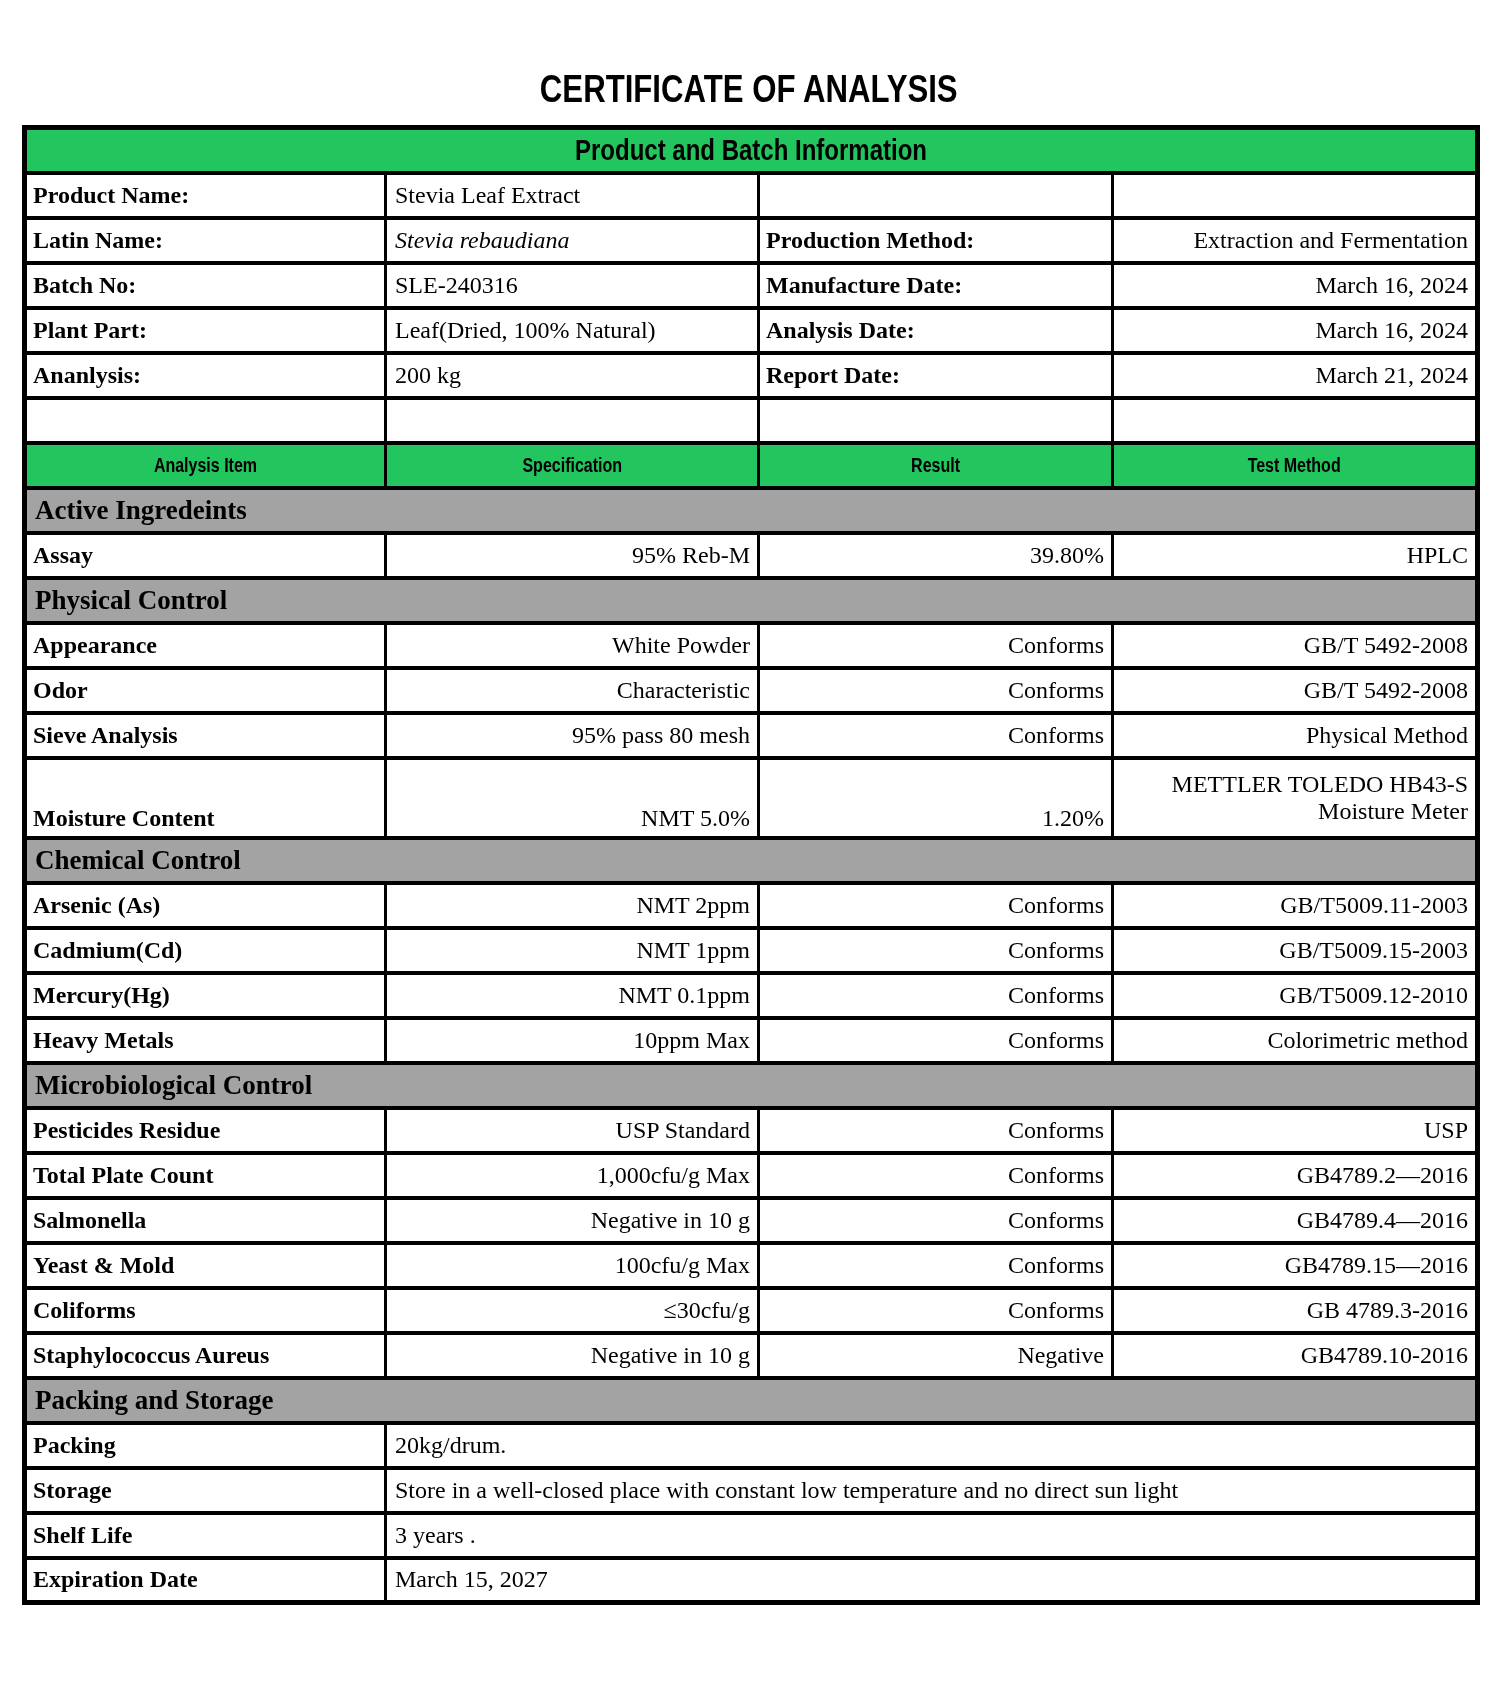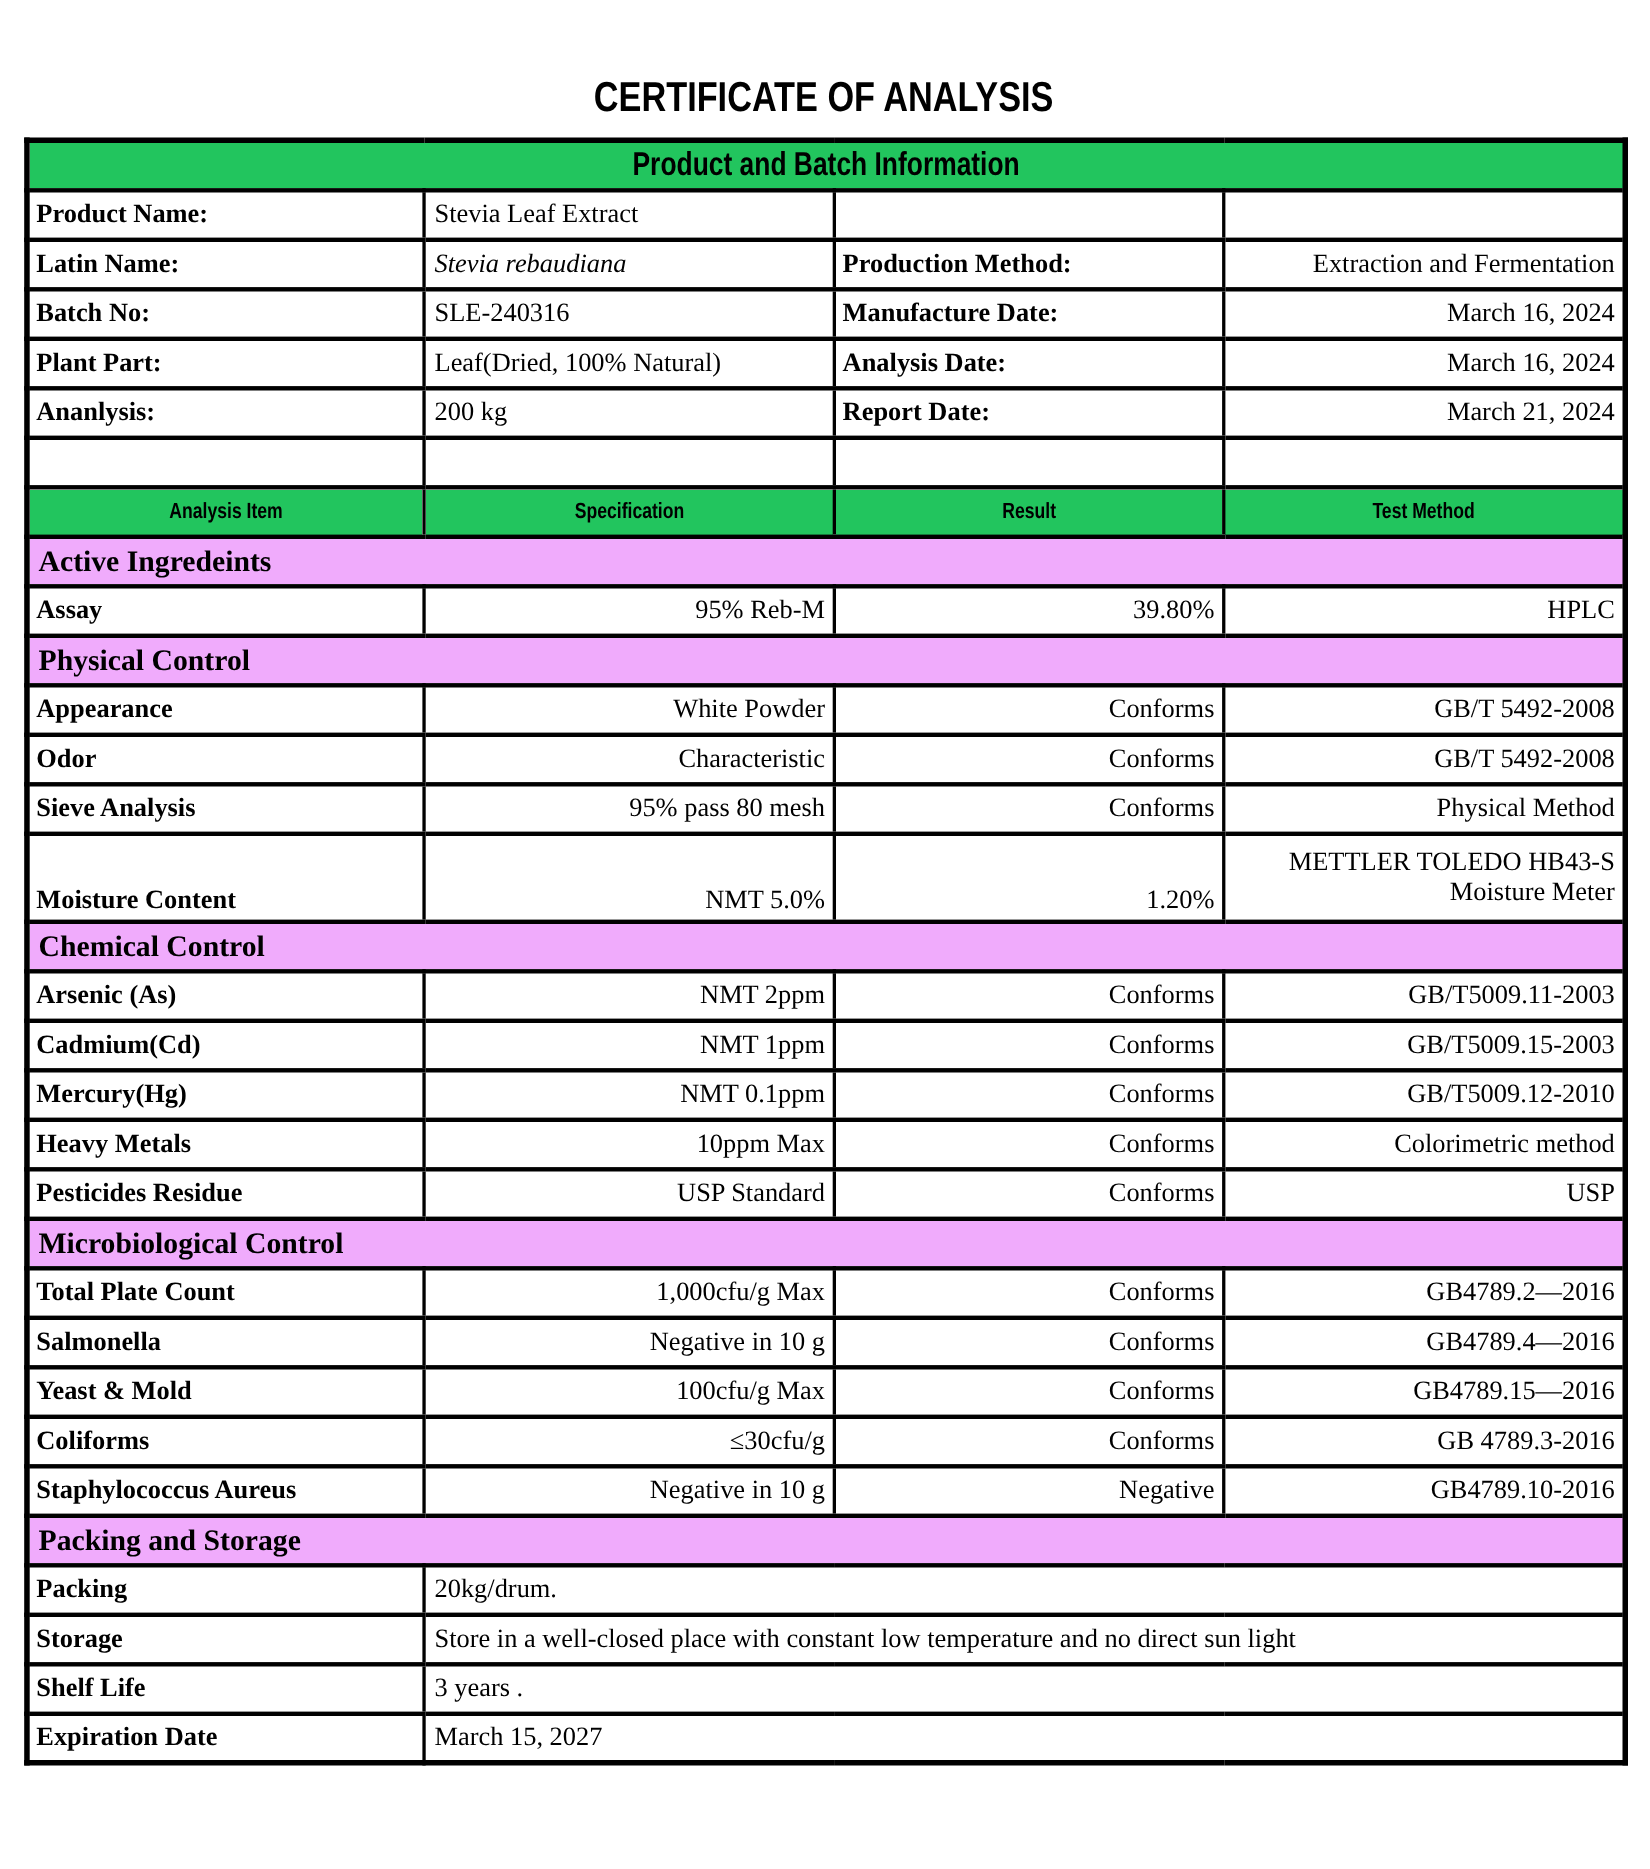--- a/index.html
+++ b/index.html
@@ -24,21 +24,21 @@
     border:5px solid #000;
   }
   td{
     border:3px solid #000;border-top-width:4px;border-bottom-width:4px;
     font-size:24px;overflow:hidden;vertical-align:middle;
     padding:0 6px;
   }
   tr{height:45px;}
   tr.tall{height:80px;}
   .green{background:#22c55e;}
-  .yellow{background:#f0abfc;}
+  .yellow{background:#a3a3a3;}
   .cond{
     font-family:"Liberation Sans","DejaVu Sans",sans-serif;
     font-weight:bold;
     display:inline-block;transform:scaleX(0.8);transform-origin:center;
     white-space:nowrap;
   }
   td.hdr-cell{text-align:center;font-size:20px;}
   td.banner{text-align:center;font-size:30px;}
   td.section{
     text-align:left;font-weight:bold;font-size:27px;padding-left:8px;
@@ -172,28 +172,28 @@
       <td class="val-r">Conforms</td>
       <td class="val-r">GB/T5009.12-2010</td>
     </tr>
     <tr>
       <td class="lbl">Heavy Metals</td>
       <td class="val-r">10ppm Max</td>
       <td class="val-r">Conforms</td>
       <td class="val-r">Colorimetric method</td>
     </tr>
     <tr>
+      <td class="yellow section" colspan="4">Microbiological Control</td>
+    </tr>
+
+    <tr>
       <td class="lbl">Pesticides Residue</td>
       <td class="val-r">USP Standard</td>
       <td class="val-r">Conforms</td>
       <td class="val-r">USP</td>
-    </tr>
-
-    <tr>
-      <td class="yellow section" colspan="4">Microbiological Control</td>
     </tr>
     <tr>
       <td class="lbl">Total Plate Count</td>
       <td class="val-r">1,000cfu/g Max</td>
       <td class="val-r">Conforms</td>
       <td class="val-r">GB4789.2—2016</td>
     </tr>
     <tr>
       <td class="lbl">Salmonella</td>
       <td class="val-r">Negative in 10 g</td>

